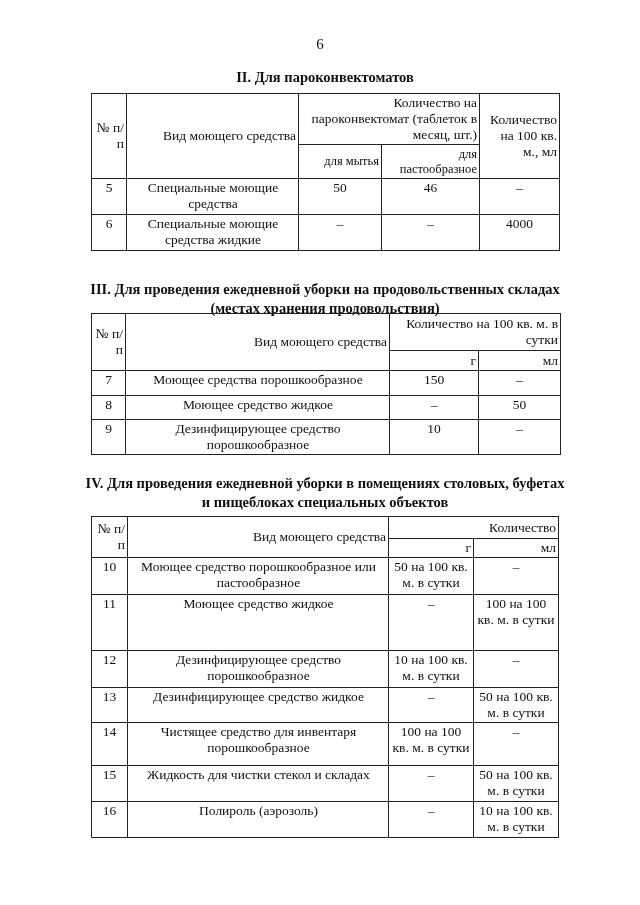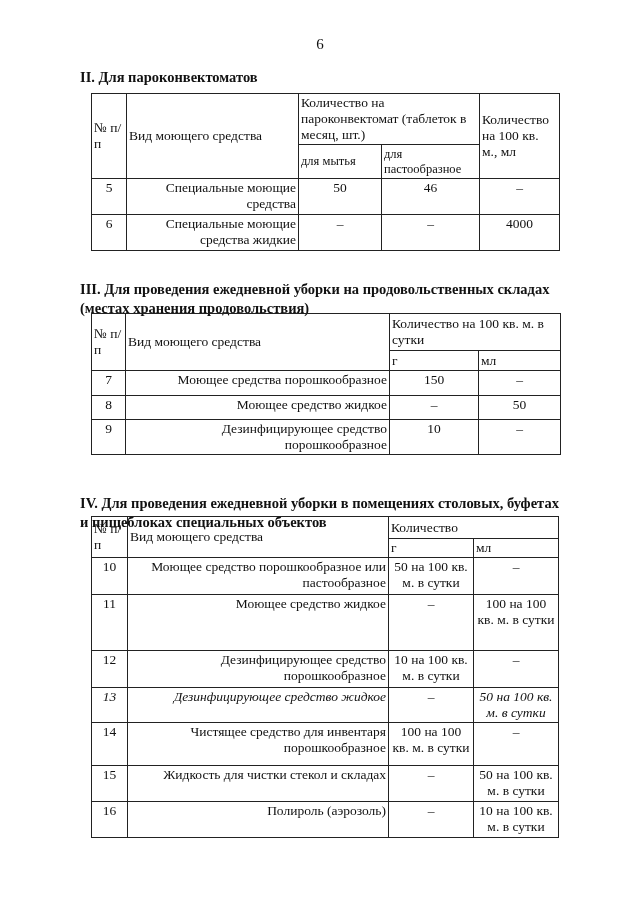--- a/index.html
+++ b/index.html
@@ -7,33 +7,33 @@
     width: 640px; height: 905px; position: relative; overflow: hidden;
     font-family: "Liberation Serif", "DejaVu Serif", serif;
     color: #111;
   }
   .page-number {
     position: absolute; top: 36px; left: 0; width: 640px;
     text-align: center; font-size: 15px;
   }
   .section-title {
     position: absolute; left: 80px; width: 490px;
-    font-weight: bold; font-size: 14.5px; line-height: 19px;
+    text-align: center; font-weight: bold; font-size: 14.5px; line-height: 19px;
   }
   table.doc {
     position: absolute; border-collapse: collapse; table-layout: fixed;
     font-size: 13.5px; line-height: 16px;
   }
   table.doc td, table.doc th {
     border: 1.3px solid #222; padding: 1px 2px; vertical-align: top;
     font-weight: normal;
   }
-  table.doc th { vertical-align: middle; text-align: left; }
+  table.doc th { vertical-align: middle; text-align: right; }
   .c { text-align: center; }
-  .l { text-align: right; padding-left: 3px !important; }
+  .l { text-align: center; padding-left: 3px !important; }
   .sub { font-size: 12.5px; line-height: 15px; }
 </style>
 </head>
 <body>
 
 <div class="page-number">6</div>
 
 <div class="section-title" style="top:68px;">II. Для пароконвектоматов</div>
 <table class="doc" style="left:91px; top:93px; width:468px;">
   <colgroup>
@@ -103,21 +103,21 @@
   </tr>
   <tr style="height:34px;">
     <td class="c">9</td>
     <td class="l">Дезинфицирующее средство порошкообразное</td>
     <td class="c">10</td>
     <td class="c">–</td>
   </tr>
 </tbody>
   </table>
 
-<div class="section-title" style="top:494px;">IV. Для проведения ежедневной уборки в помещениях столовых, буфетах и пищеблоках специальных объектов</div>
+<div class="section-title" style="top:474px;">IV. Для проведения ежедневной уборки в помещениях столовых, буфетах и пищеблоках специальных объектов</div>
 <table class="doc" style="left:91px; top:516px; width:467px;">
   <colgroup>
       <col style="width:36px">
       <col style="width:261px">
       <col style="width:85px">
       <col style="width:85px">
     </colgroup>
   <tbody>
       <tr style="height:22px;">
     <th rowspan="2">№ п/п</th>
@@ -139,21 +139,21 @@
     <td class="l">Моющее средство жидкое</td>
     <td class="c">–</td>
     <td class="c">100 на 100 кв. м. в сутки</td>
   </tr>
   <tr style="height:37px;">
     <td class="c">12</td>
     <td class="l">Дезинфицирующее средство порошкообразное</td>
     <td class="c">10 на 100 кв. м. в сутки</td>
     <td class="c">–</td>
   </tr>
-  <tr style="height:34px;font-style:italic;">
+  <tr style="height:34px;">
     <td class="c">13</td>
     <td class="l">Дезинфицирующее средство жидкое</td>
     <td class="c">–</td>
     <td class="c">50 на 100 кв. м. в сутки</td>
   </tr>
   <tr style="height:43px;">
     <td class="c">14</td>
     <td class="l">Чистящее средство для инвентаря порошкообразное</td>
     <td class="c">100 на 100 кв. м. в сутки</td>
     <td class="c">–</td>

